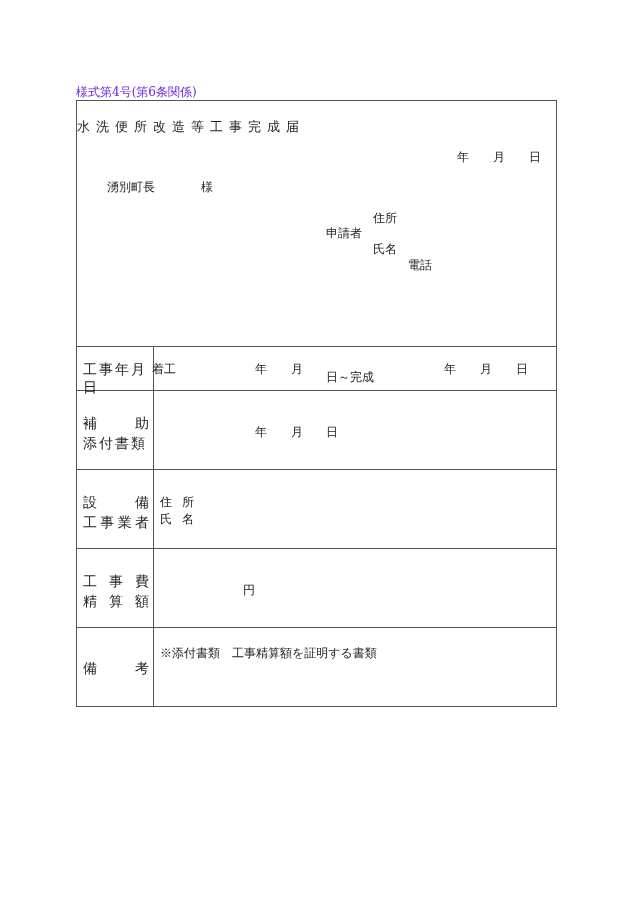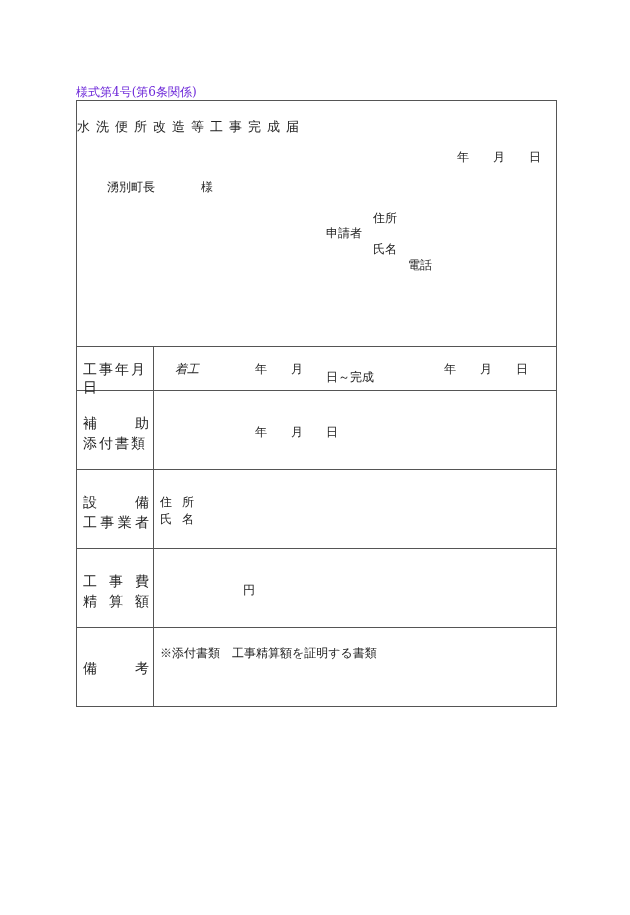--- a/index.html
+++ b/index.html
@@ -73,21 +73,21 @@
   <div class="hline" style="top:289px;"></div>
   <div class="hline" style="top:368px;"></div>
   <div class="hline" style="top:447px;"></div>
   <div class="hline" style="top:526px;"></div>
 
   <div class="vline" style="top:245px; height:360px;"></div>
 
   <div class="cellhead" style="top:260px;">
     <span style="letter-spacing:2px;">工事年月日</span>
   </div>
-  <div class="abs cell-text" style="left:98px; top:260px;font-style:italic;">着工</div>
+  <div class="abs cell-text" style="left:75px; top:260px;">着工</div>
   <div class="abs cell-text" style="left:178px; top:260px;">年</div>
   <div class="abs cell-text" style="left:214px; top:260px;">月</div>
   <div class="abs cell-text" style="left:249px; top:268px;">日～完成</div>
   <div class="abs cell-text" style="left:367px; top:260px;">年</div>
   <div class="abs cell-text" style="left:403px; top:260px;">月</div>
   <div class="abs cell-text" style="left:439px; top:260px;">日</div>
 
   <div class="cellhead" style="top:314px;">
     <div class="justify-row">
       <span>補</span>

